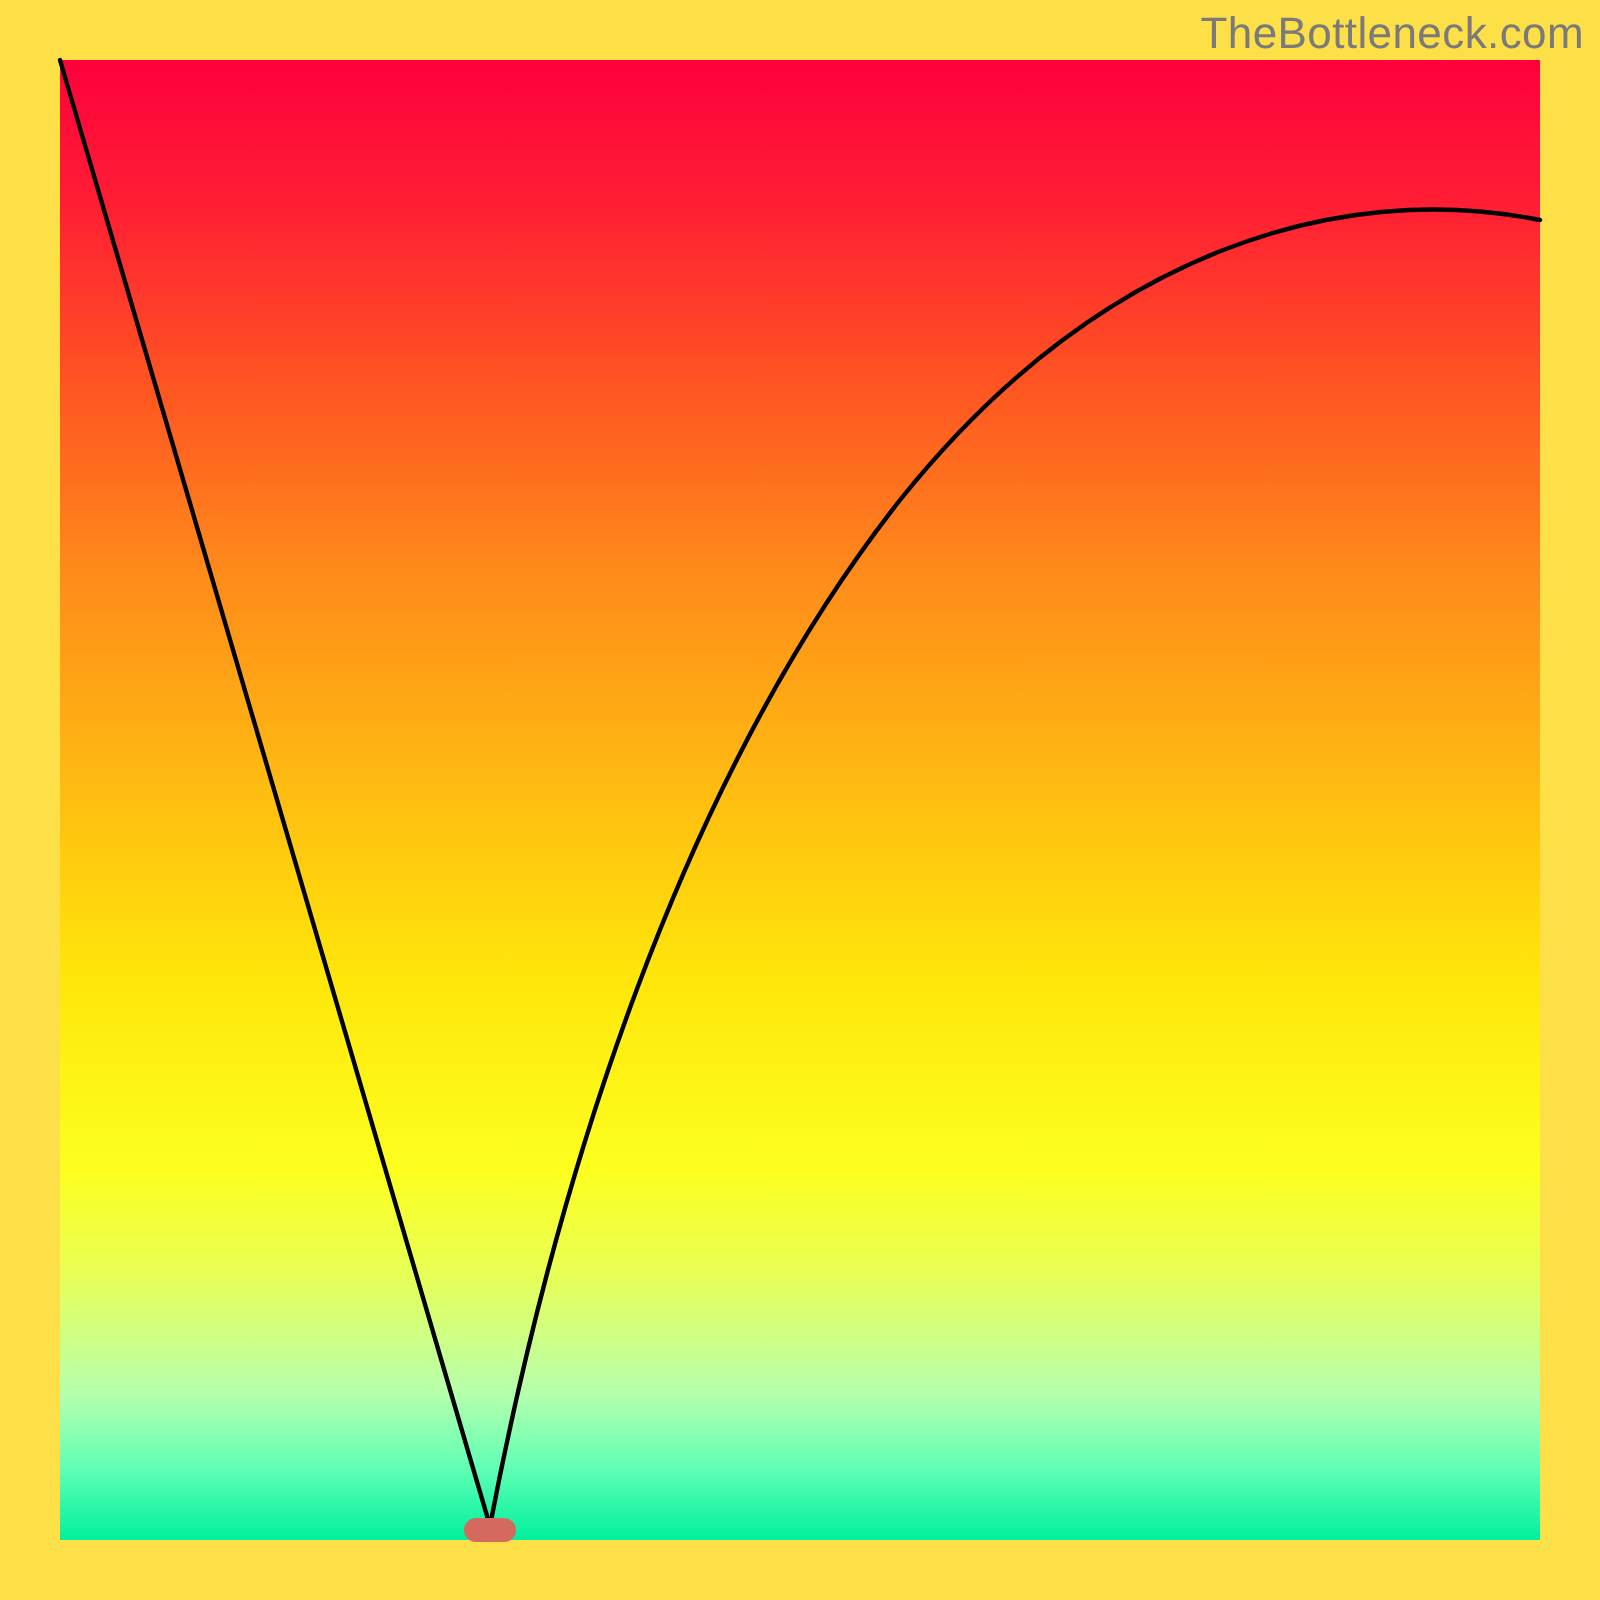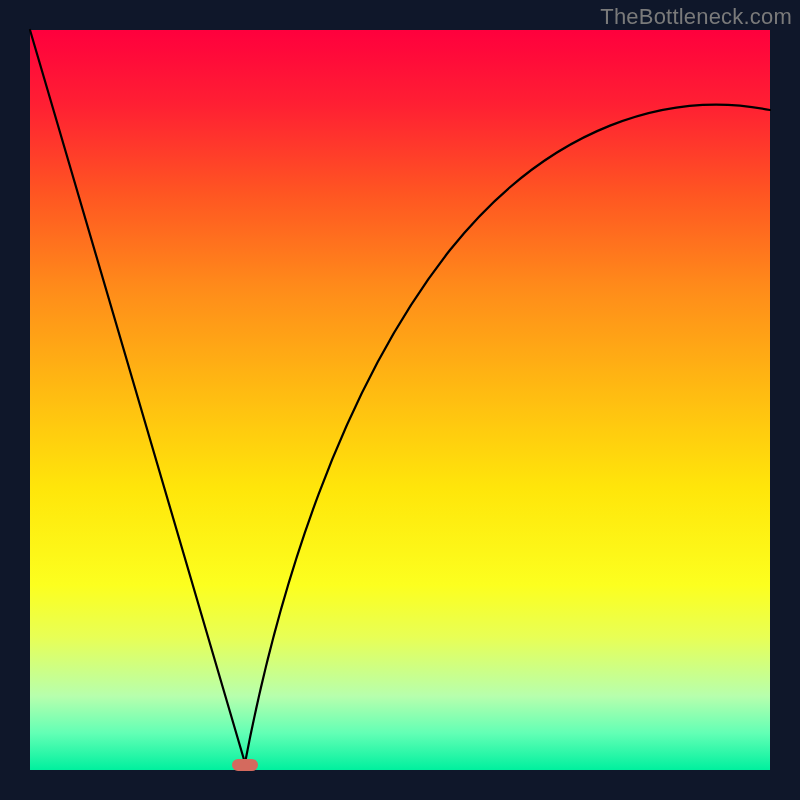--- a/index.html
+++ b/index.html
@@ -7,21 +7,21 @@
     padding: 0;
     width: 800px;
     height: 800px;
     overflow: hidden;
     background: #000;
   }
   .frame {
     position: relative;
     width: 800px;
     height: 800px;
-    background: #0f172a;
+    background: #fde047;
   }
   .plot-area {
     position: absolute;
     left: 30px;
     top: 30px;
     width: 740px;
     height: 740px;
     background: linear-gradient(
       to bottom,
       #ff003d 0%,

